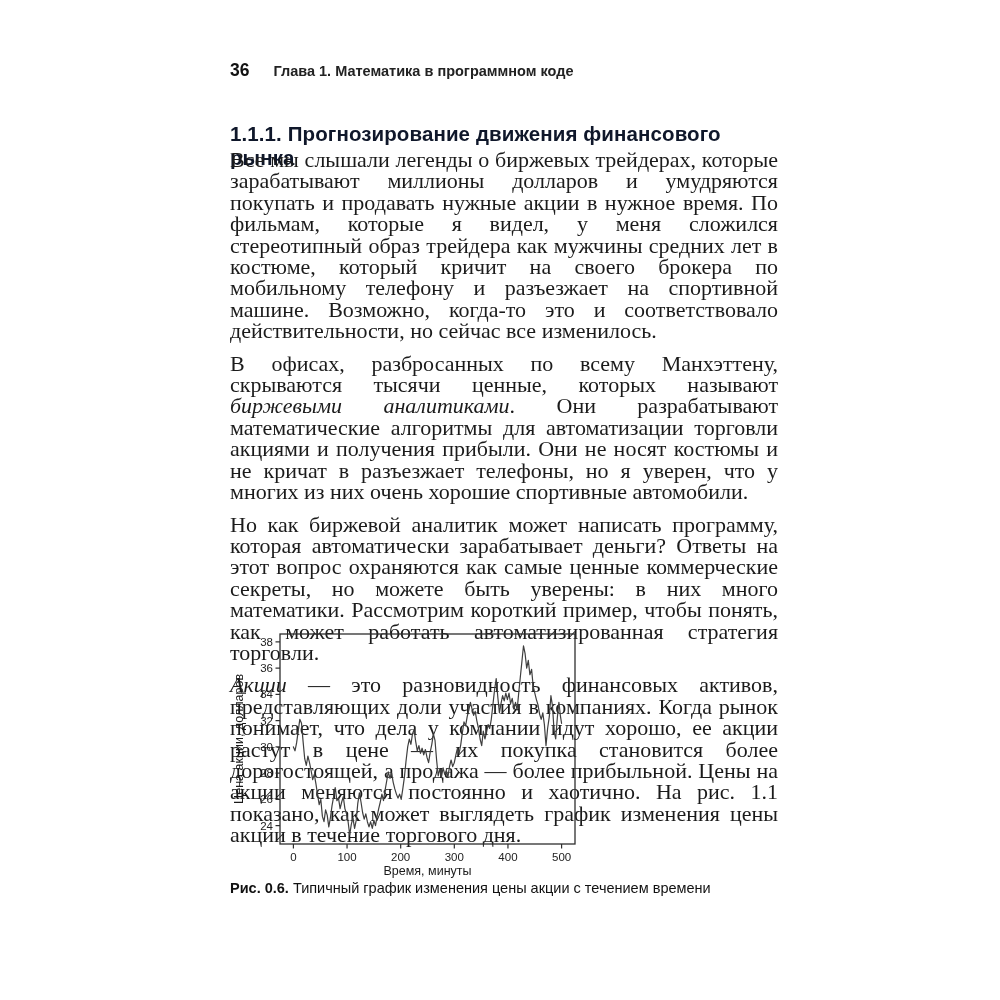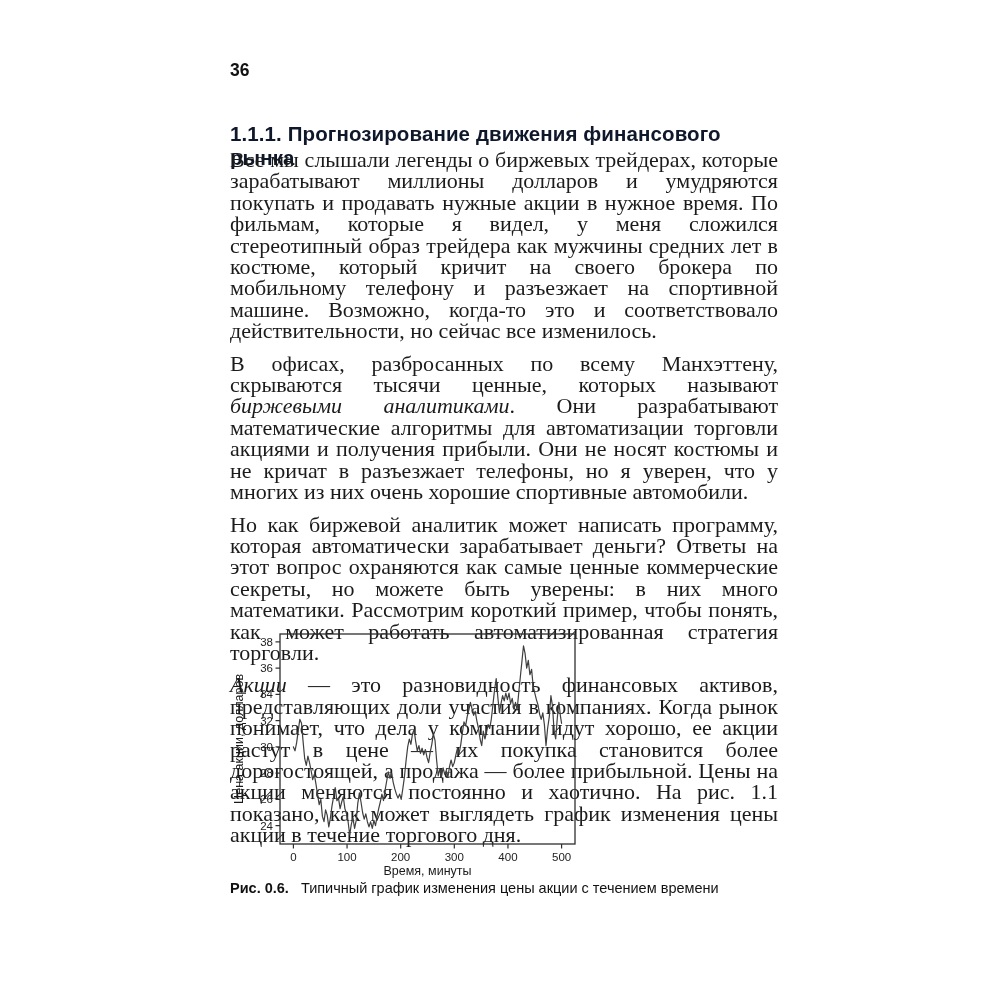--- a/index.html
+++ b/index.html
@@ -21,28 +21,29 @@
     margin:0 0 11px 0;font-size:22px;line-height:21.4px;
     text-align:justify;color:#1b1b1b;
   }
   .paragraphs p em{}
   .figure{top:628px;left:232px;position:absolute;width:360px;}
   .figure svg{display:block;}
   .caption{
     top:880px;font-family:"Liberation Sans", sans-serif;font-size:14.5px;color:#111;
   }
   .caption .cap-label{font-weight:700;}
-  .caption .cap-text{margin-left:12px;font-weight:400;}
+  .caption .cap-text{margin-left:4px;font-weight:400;}
   .abs{position:absolute;}
 </style>
 </head>
 <body>
 
 <div class="content abs page-header">
   <span class="page-number">36</span>
+  <span class="running-title">Глава 1. Математика в программном коде</span>
 </div>
 
 <h1 class="content abs section-heading">1.1.1. Прогнозирование движения финансового рынка</h1>
 
 <div class="content abs paragraphs" id="paragraphs">
     <p><span>Все мы слышали легенды о биржевых трейдерах, которые зарабатывают миллионы долларов и умудряются покупать и продавать нужные акции в нужное время. По фильмам, которые я видел, у меня сложился стереотипный образ трейдера как мужчины средних лет в костюме, который кричит на своего брокера по мобильному телефону и разъезжает на спортивной машине. Возможно, когда-то это и соответствовало действительности, но сейчас все изменилось.</span></p>
     <p><span>В офисах, разбросанных по всему Манхэттену, скрываются тысячи ценные, которых называют </span><em>биржевыми аналитиками</em><span>. Они разрабатывают математические алгоритмы для автоматизации торговли акциями и получения прибыли. Они не носят костюмы и не кричат в разъезжает телефоны, но я уверен, что у многих из них очень хорошие спортивные автомобили.</span></p>
     <p><span>Но как биржевой аналитик может написать программу, которая автоматически зарабатывает деньги? Ответы на этот вопрос охраняются как самые ценные коммерческие секреты, но можете быть уверены: в них много математики. Рассмотрим короткий пример, чтобы понять, как может работать автоматизированная стратегия торговли.</span></p>
     <p><em>Акции</em><span> — это разновидность финансовых активов, представляющих доли участия в компаниях. Когда рынок понимает, что дела у компании идут хорошо, ее акции растут в цене — их покупка становится более дорогостоящей, а продажа — более прибыльной. Цены на акции меняются постоянно и хаотично. На рис. 1.1 показано, как может выглядеть график изменения цены акции в течение торгового дня.</span></p>
   </div>

